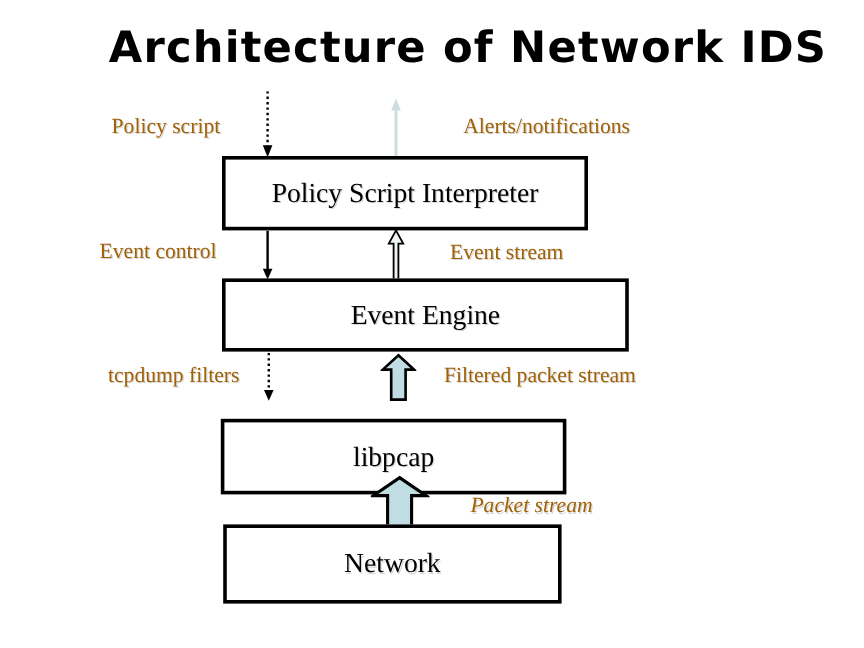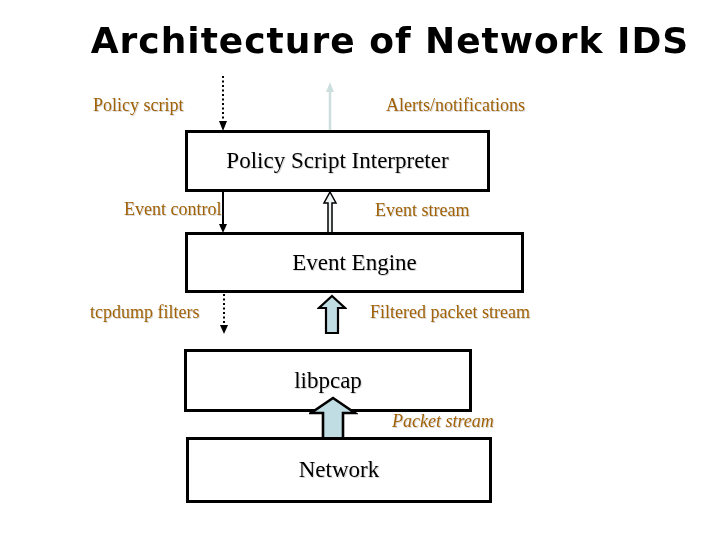--- a/index.html
+++ b/index.html
@@ -29,31 +29,31 @@
     align-items:center;
     justify-content:center;
     box-sizing:border-box;
     font-size:23px;
     color:#000000;
     text-shadow:1px 1px 0 #d8d8d8;
   }
   .box1{left:185px;top:130px;width:305px;height:62px;}
   .box2{left:185px;top:232px;width:339px;height:61px;}
   .box3{left:184px;top:349px;width:288px;height:63px;}
-  .box4{left:186px;top:437px;width:306px;height:66px;}
+  .box4{left:186px;top:437px;width:282px;height:66px;}
   .lbl{
     position:absolute;
     font-size:18px;
     color:#a16207;
     white-space:nowrap;
     text-shadow:1px 1px 0 #d8d8d8;
   }
   .lbl-policy-script{left:93px;top:95px;}
   .lbl-alerts{left:370px;top:95px;margin-left:16px;}
-  .lbl-event-control{left:83px;top:199px;margin-left:41px;}
+  .lbl-event-control{left:83px;top:199px;}
   .lbl-event-stream{left:375px;top:200px;}
   .lbl-tcpdump{left:90px;top:302px;}
   .lbl-filtered{left:370px;top:302px;}
   .lbl-packet-stream{left:392px;top:411px;font-style:italic;}
   .arrow{position:absolute;}
 </style>
 </head>
 <body>
 
 <div id="slide">

